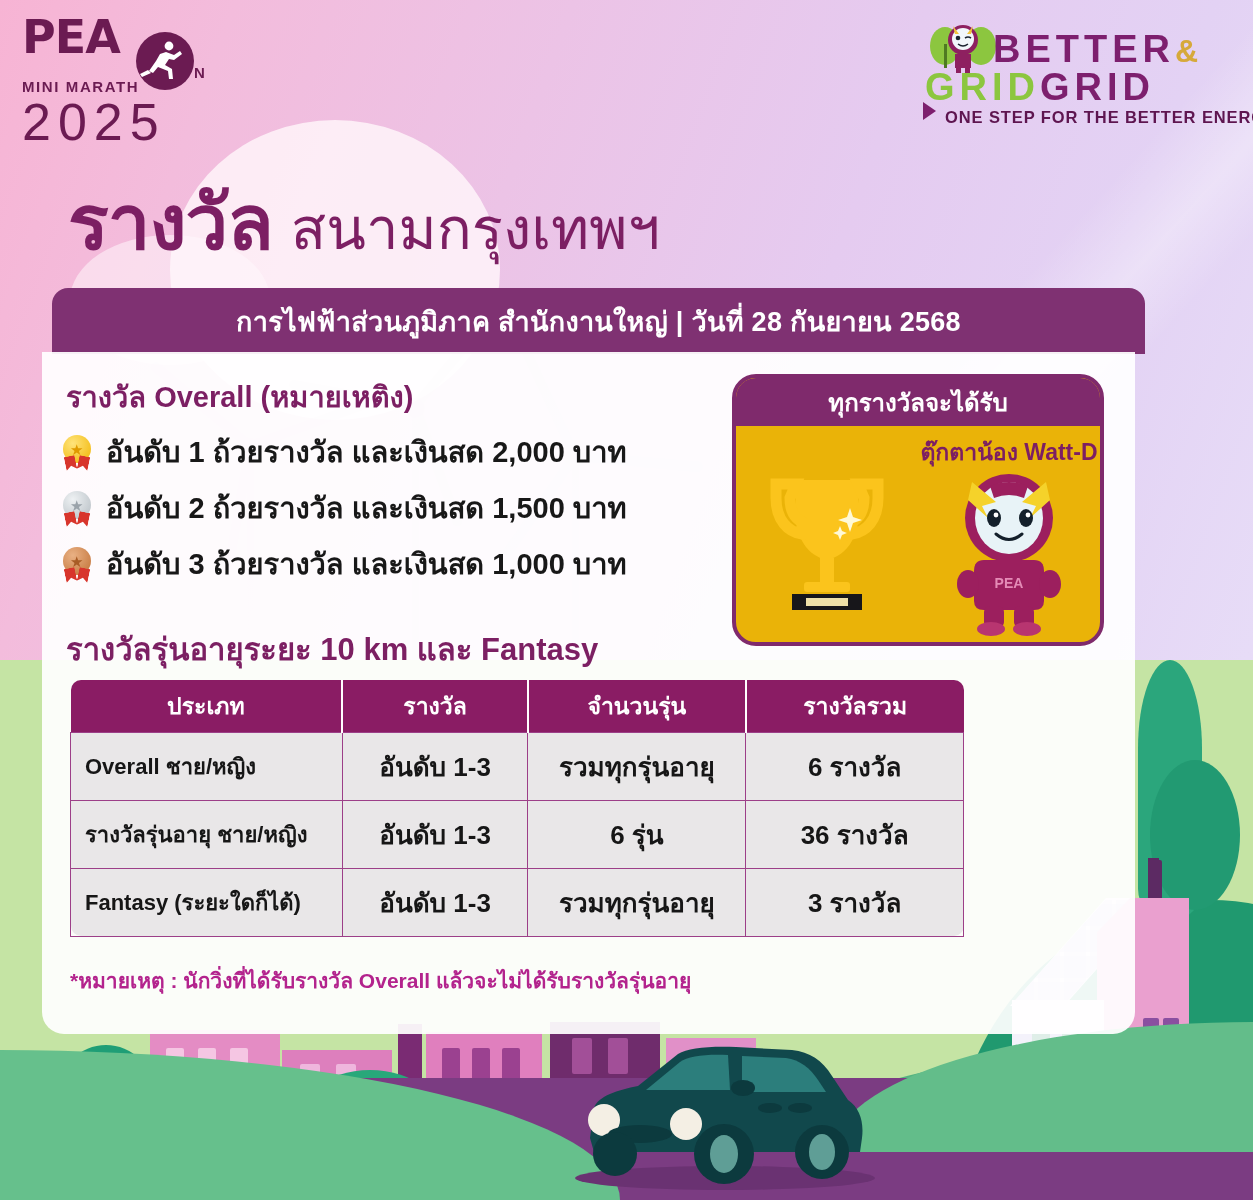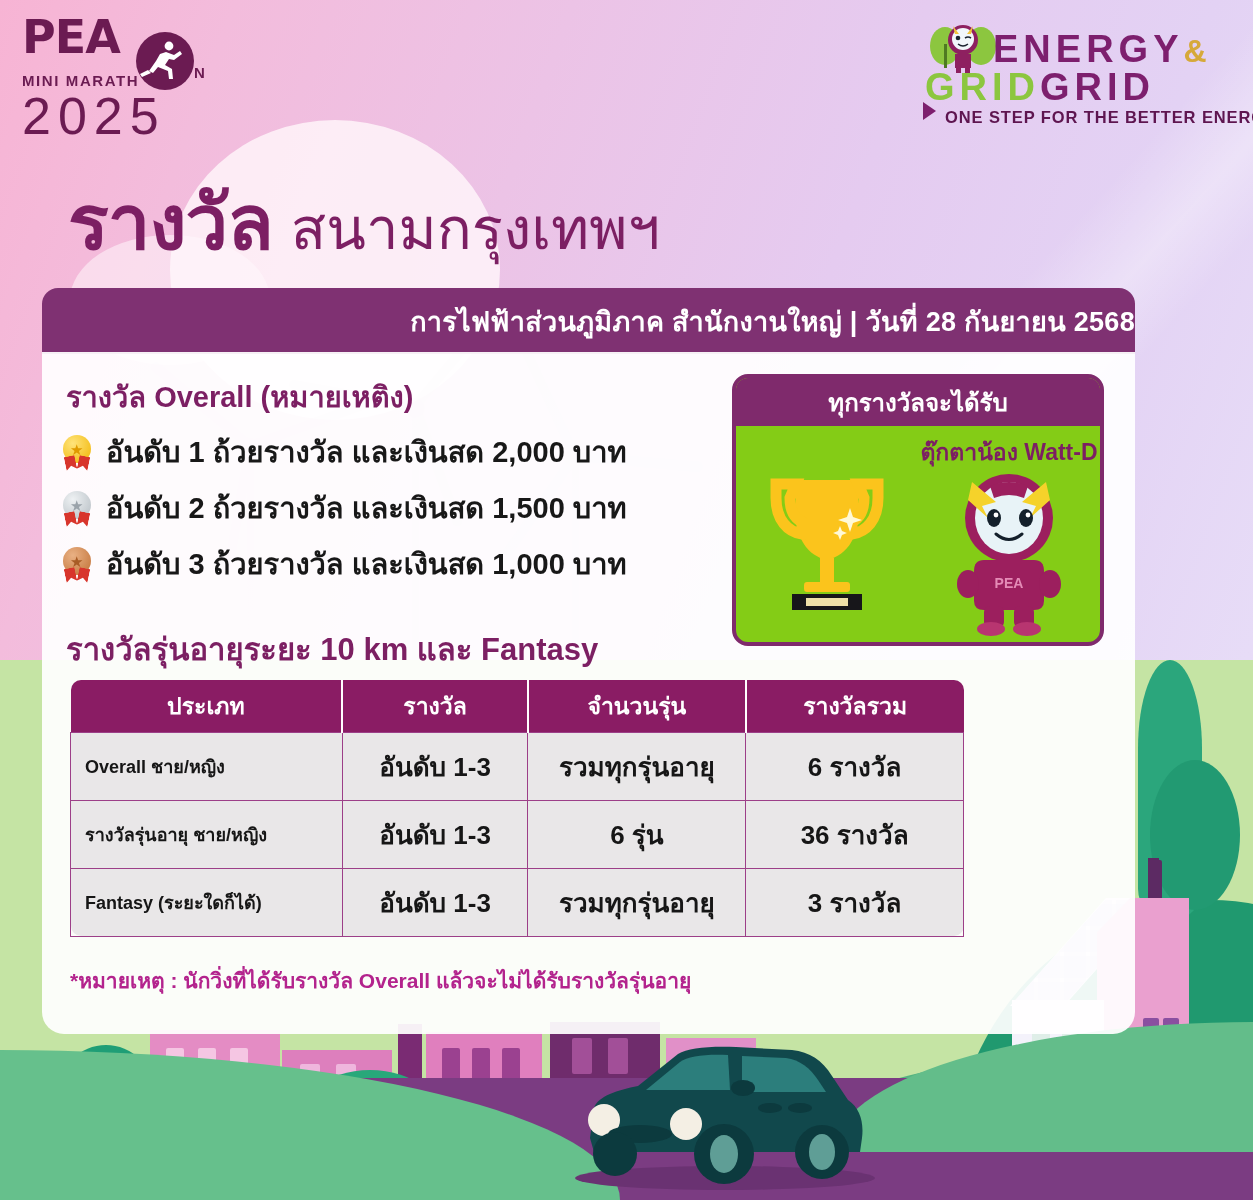--- a/index.html
+++ b/index.html
@@ -97,21 +97,21 @@
   
   .pea-logo { position: absolute; left: 22px; top: 14px; width: 200px; height: 120px; }
   .pea-word {
     font-family: "DejaVu Sans", sans-serif;
     font-weight: 700; font-size: 46px; letter-spacing: -1px;
     color: #6b1b52; line-height: 1;
   }
   .pea-mini {
     font-family: "Liberation Sans", sans-serif;
     font-weight: 700; font-size: 15px; letter-spacing: 1.6px;
-    color: #6b1b52; margin-top: 12px;
+    color: #6b1b52; margin-top: 18px;
   }
   .pea-year {
     font-family: "Liberation Sans", sans-serif;
     font-weight: 400; font-size: 52px; letter-spacing: 7px;
     color: #6b1b52; line-height: 1; margin-top: 1px;
   }
   .runner-badge {
     position: absolute; left: 114px; top: 18px;
     width: 58px; height: 58px; border-radius: 50%;
     background: #6b1b52;
@@ -164,25 +164,25 @@
     font-weight: 700; font-size: 76px; color: #7c1f63;
     letter-spacing: -1px;
   }
   .title-light {
     font-family: "Liberation Sans", sans-serif;
     font-weight: 400; font-size: 58px; color: #7c1f63;
   }
 
   
   .header-bar {
-    position: absolute; left: 42px; top: 288px;
+    position: absolute; left: 52px; top: 288px;
     width: 1093px; height: 66px;
     background: #7f3172;
     border-radius: 16px 16px 0 0;
-    display: flex; align-items: center; justify-content: flex-end;
+    display: flex; align-items: center; justify-content: center;
   }
   .header-bar-text {
     color: #ffffff; font-weight: 700; font-size: 27px;
     font-family: "Liberation Sans", sans-serif;
     letter-spacing: 0.3px;
   }
 
   
   .card {
     position: absolute; left: 42px; top: 352px;
@@ -225,23 +225,23 @@
   .sect-title2 {
     position: absolute; left: 24px; top: 272px;
     font-weight: 700; font-size: 31px; color: #7c1f63;
     font-family: "Liberation Sans", sans-serif;
   }
 
   
   .award-box {
     position: absolute; left: 690px; top: 22px;
     width: 372px; height: 272px;
-    background: #84cc16;
+    background: #eab308;
     border: 4px solid #7f2a6c;
-    border-radius: 16px;
+    border-radius: 24px;
     overflow: hidden;
   }
   .award-head {
     height: 48px; background: #7f2a6c;
     display: flex; align-items: center; justify-content: center;
     color: #fff; font-weight: 700; font-size: 24px;
     font-family: "Liberation Sans", sans-serif;
   }
   .award-body { position: relative; height: 216px; display: flex; }
   .award-col { flex: 1; position: relative; }
@@ -270,21 +270,21 @@
   .tbl th:first-child { border-radius: 10px 0 0 0; }
   .tbl th:last-child { border-radius: 0 10px 0 0; }
   .tbl td {
     background: #e9e7e8; color: #161616;
     height: 68px; text-align: center;
     border: 1.5px solid #9c3f88;
     font-weight: 700; font-size: 26px;
   }
   .tbl td.cat {
     text-align: left; padding-left: 14px;
-    font-weight: 700; font-size: 18px;
+    font-weight: 700; font-size: 22px;
   }
   .tbl tr:last-child td:first-child { border-radius: 0 0 0 10px; }
   .tbl tr:last-child td:last-child { border-radius: 0 0 10px 0; }
 
   .note {
     position: absolute; left: 28px; top: 612px;
     font-weight: 700; font-size: 21px; color: #b3238d;
     font-family: "Liberation Sans", sans-serif;
   }
 </style>
@@ -432,21 +432,21 @@
       <path d="M28 6 L34 14 L30 14 Z" fill="#f2c53d"></path>
       <path d="M48 6 L42 14 L46 14 Z" fill="#f2c53d"></path>
       <circle cx="33" cy="18" r="2.3" fill="#1b2430"></circle>
       <path d="M40 18 q3 -2 6 0" stroke="#1b2430" stroke-width="1.6" fill="none"></path>
       <path d="M33 24 q5 4 10 0" stroke="#1b2430" stroke-width="1.4" fill="none"></path>
       <path d="M30 34 h16 v14 h-16 z" fill="#8e2060"></path>
       <rect x="31" y="48" width="5" height="5" fill="#8e2060"></rect>
       <rect x="40" y="48" width="5" height="5" fill="#8e2060"></rect>
     </svg>
     <div class="dgg-row1">
-      <span>ENERGY</span><span class="dgg-amp">&amp;</span>
+      <span>BETTER</span><span class="dgg-amp">&amp;</span>
     </div>
     <div class="dgg-row2">
       <span class="g1">GRID</span><span class="p1">GRID</span>
     </div>
     <div class="dgg-tri"></div>
     <div class="dgg-tag">ONE STEP FOR THE BETTER ENERGY</div>
   </div>
 
   <div class="main-title">
     <span class="title-bold">รางวัล</span>

